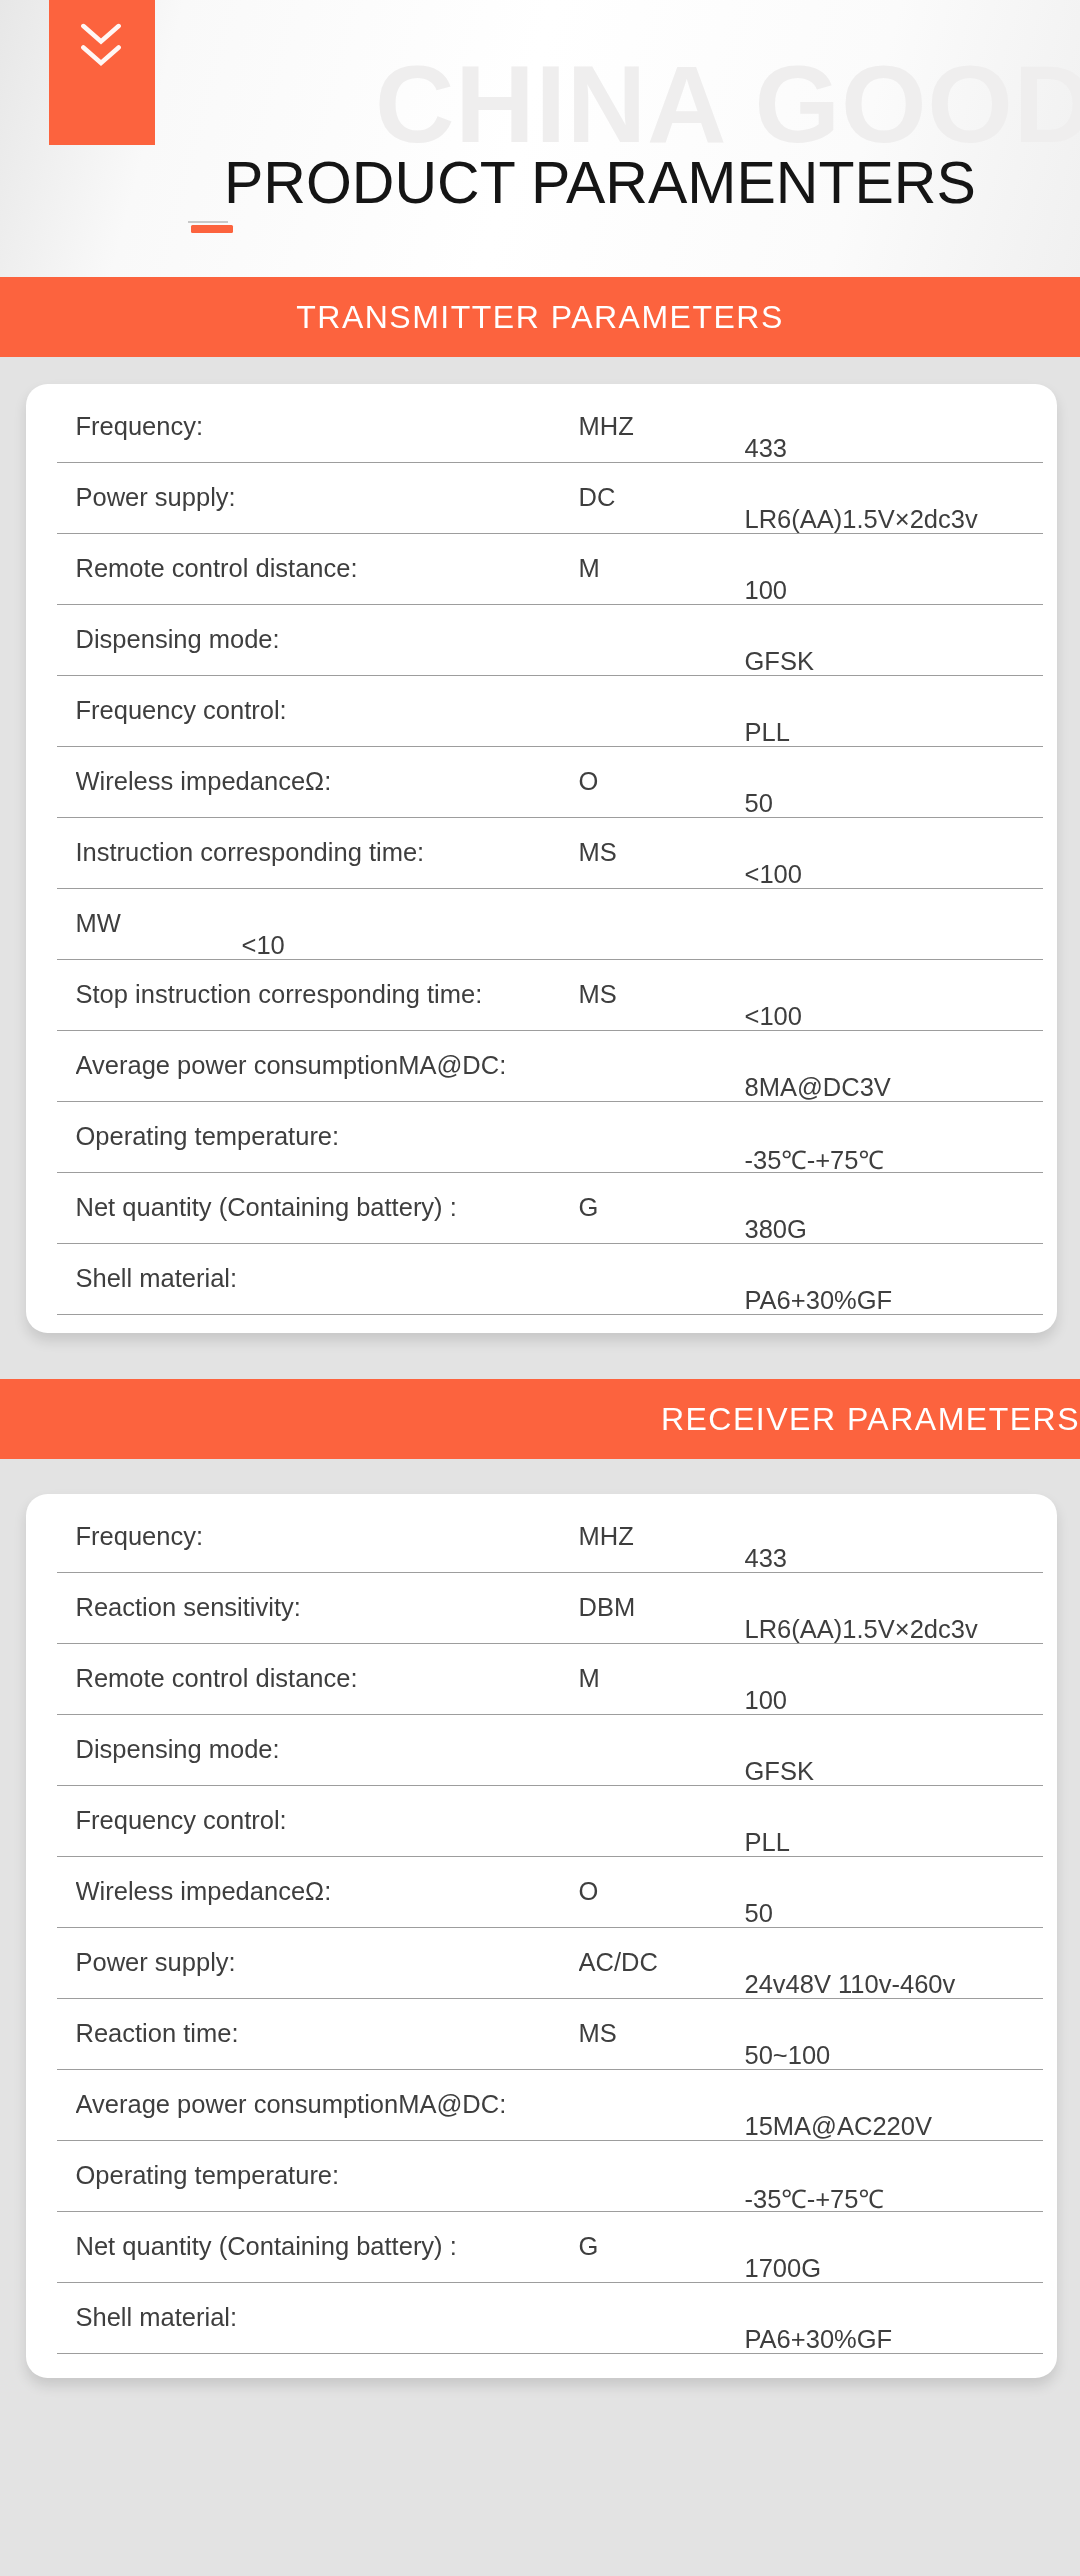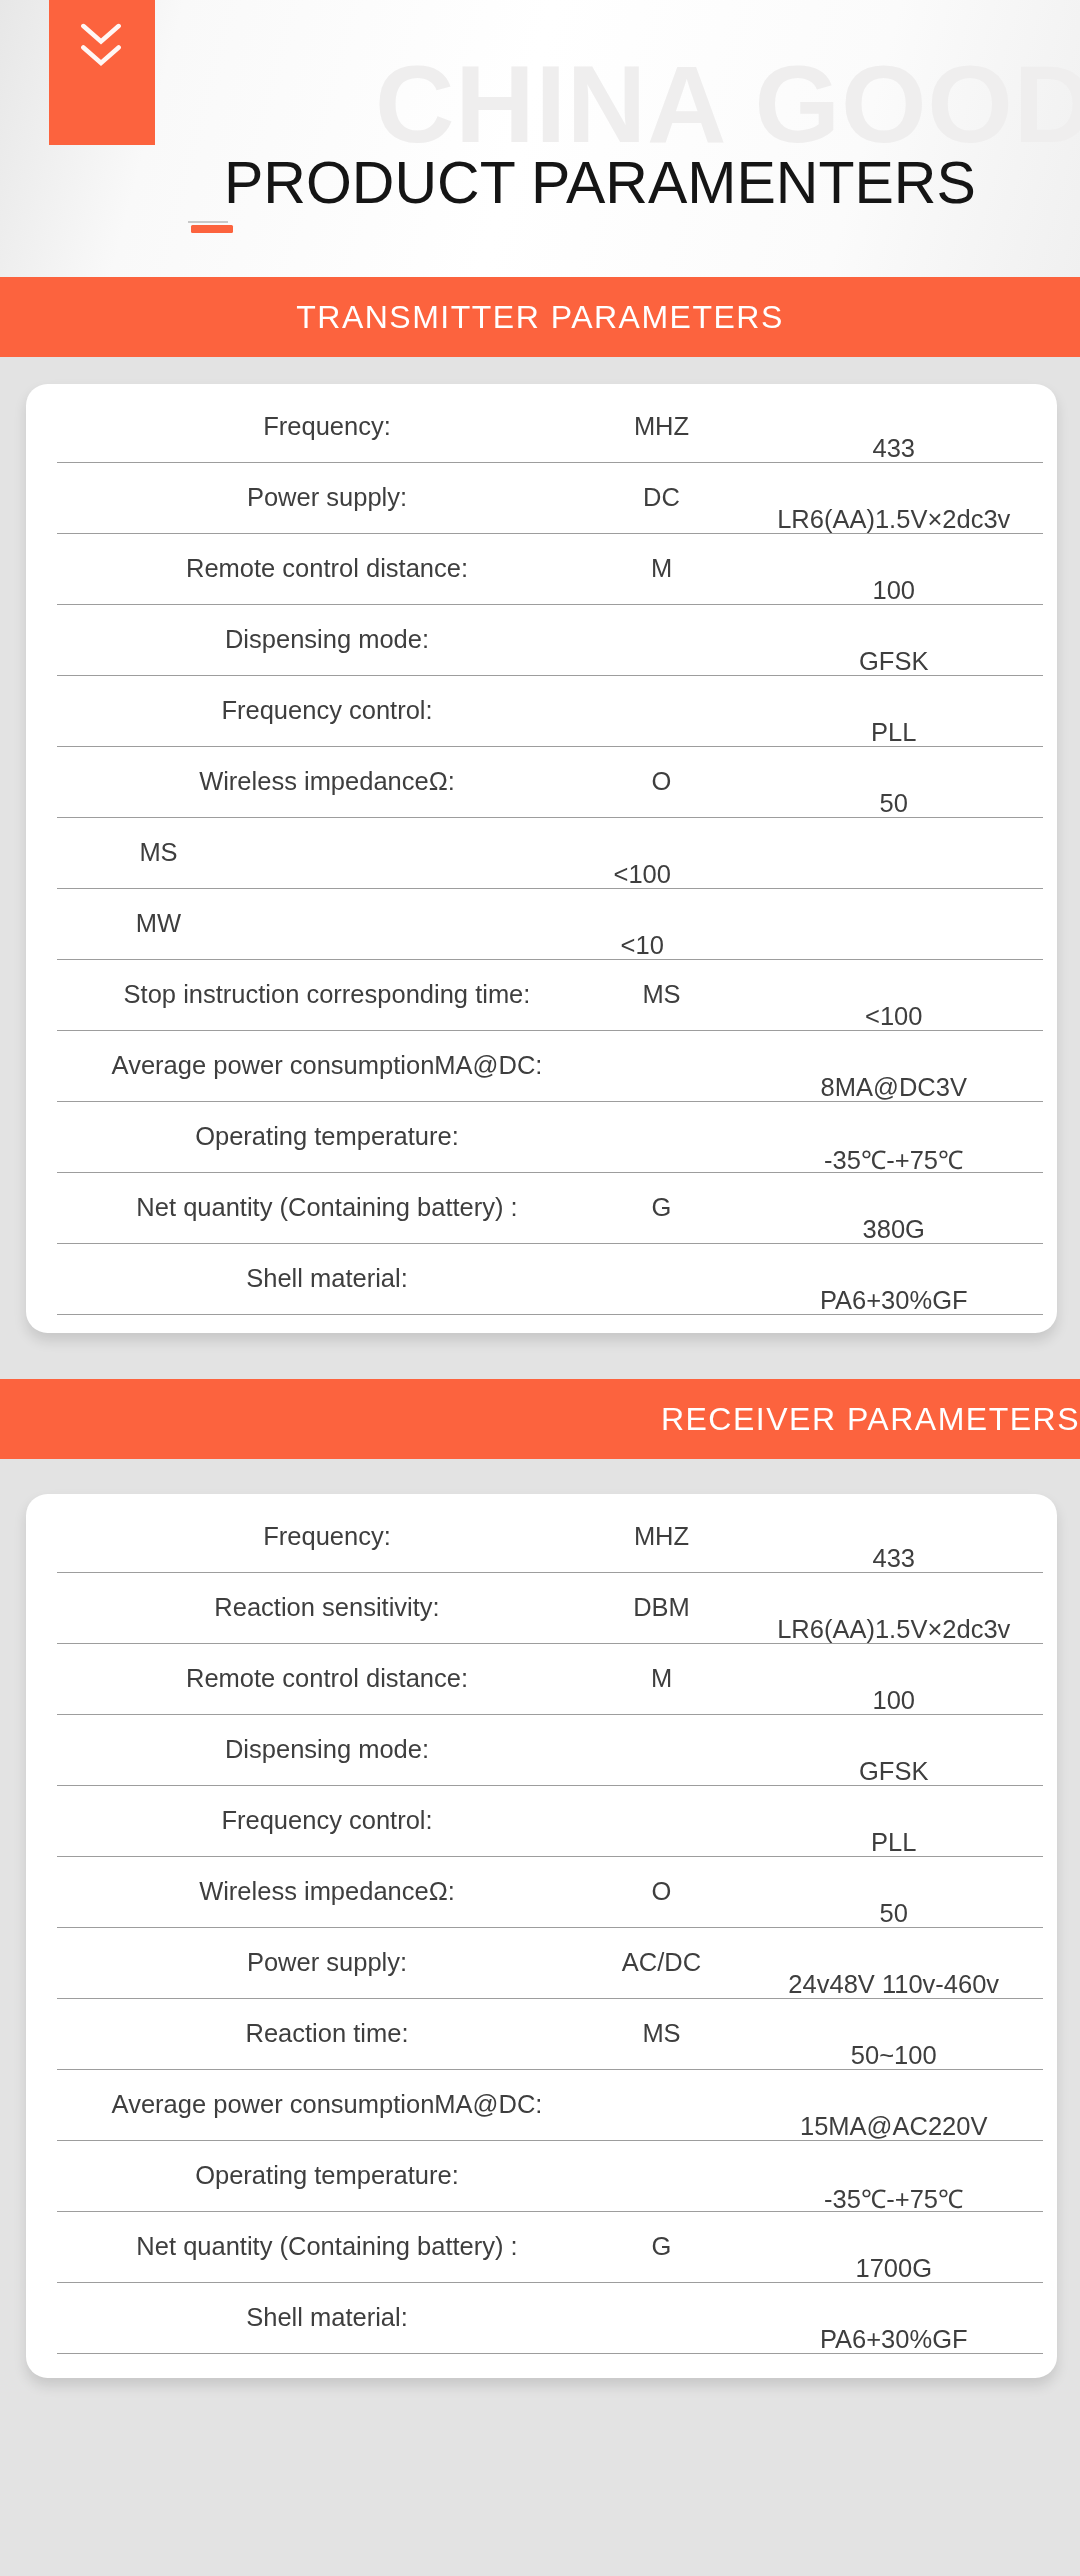--- a/index.html
+++ b/index.html
@@ -93,21 +93,20 @@
   .card-transmitter { margin-top: 27px; padding: 7.7px 14px 18.5px 31px; }
   .card-receiver    { margin-top: 35px; padding: 7.7px 14px 24px 31px; }
 
   .row {
     height: 70px;
     border-bottom: 1.5px solid #9d9d9d;
     display: flex;
     align-items: center;
     padding-left: 18.5px;
     box-sizing: content-box;
-    text-align: center;
   }
   .cell {
     font-size: 25.5px;
     color: #3e3e3e;
     white-space: nowrap;
     overflow: hidden;
   }
   .cell.label { width: 503px; }
   .cell.unit  { width: 166px; }
   .cell.value { flex: 1; margin-top: 44px; }
@@ -167,20 +166,21 @@
           <span class="cell value">PLL</span>
         </div>
 
         <div class="row">
           <span class="cell label">Wireless impedanceΩ:</span>
           <span class="cell unit">O</span>
           <span class="cell value">50</span>
         </div>
 
         <div class="row">
+          <span class="cell label">Instruction corresponding time:</span>
           <span class="cell unit">MS</span>
           <span class="cell value">&lt;100</span>
         </div>
 
         <div class="row">
           <span class="cell unit">MW</span>
           <span class="cell value">&lt;10</span>
         </div>
 
         <div class="row">

